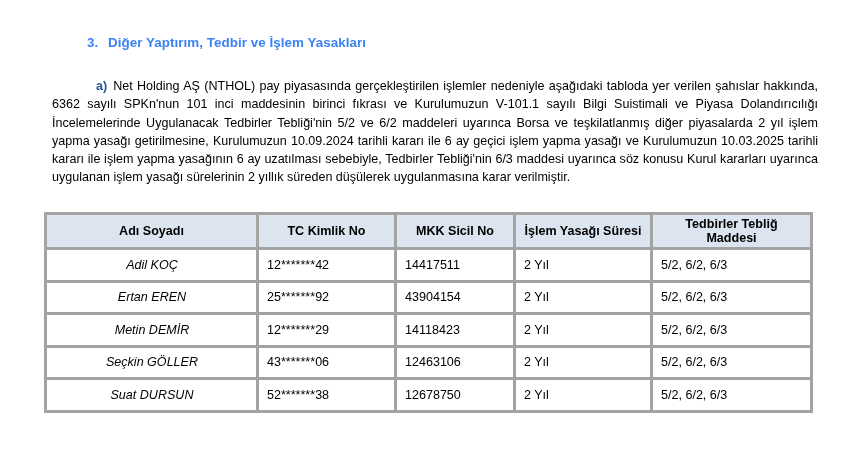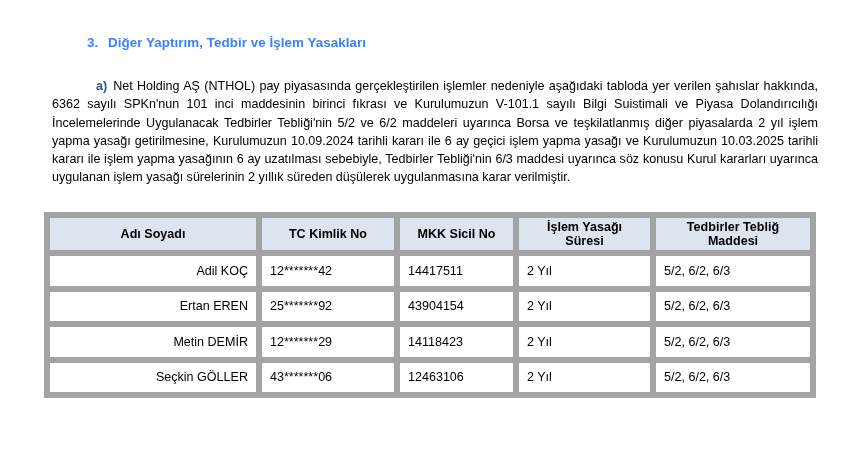--- a/index.html
+++ b/index.html
@@ -51,37 +51,38 @@
     table.sanctions {
       position: absolute;
       left: 44px;
       top: 212px;
       width: 766px;
       border-collapse: collapse;
       font-size: 12.55px;
       table-layout: fixed;
     }
     table.sanctions th, table.sanctions td {
-      border: 6px solid #a3a3a3;
+      border: 3px solid #a3a3a3;
       padding: 0 8px;
     }
     table.sanctions th {
       background: #dce4f0;
       font-weight: bold;
       text-align: center;
       height: 32px;
       line-height: 14px;
     }
     table.sanctions td {
       height: 29.5px;
       text-align: left;
     }
     table.sanctions td.name {
-      text-align: right;
+      text-align: center;
       padding-left: 9px;
+      font-style: italic;
     }
     col.c1 { width: 212px; }
     col.c2 { width: 138px; }
     col.c3 { width: 119px; }
     col.c4 { width: 137px; }
     col.c5 { width: 160px; }
   </style>
 </head>
 <body>
 
@@ -132,14 +133,21 @@
       <td>2 Yıl</td>
       <td>5/2, 6/2, 6/3</td>
     </tr>
     <tr>
       <td class="name">Seçkin GÖLLER</td>
       <td>43*******06</td>
       <td>12463106</td>
       <td>2 Yıl</td>
       <td>5/2, 6/2, 6/3</td>
     </tr>
+    <tr>
+      <td class="name">Suat DURSUN</td>
+      <td>52*******38</td>
+      <td>12678750</td>
+      <td>2 Yıl</td>
+      <td>5/2, 6/2, 6/3</td>
+    </tr>
   </tbody>
 </table>
 
 </body></html>

